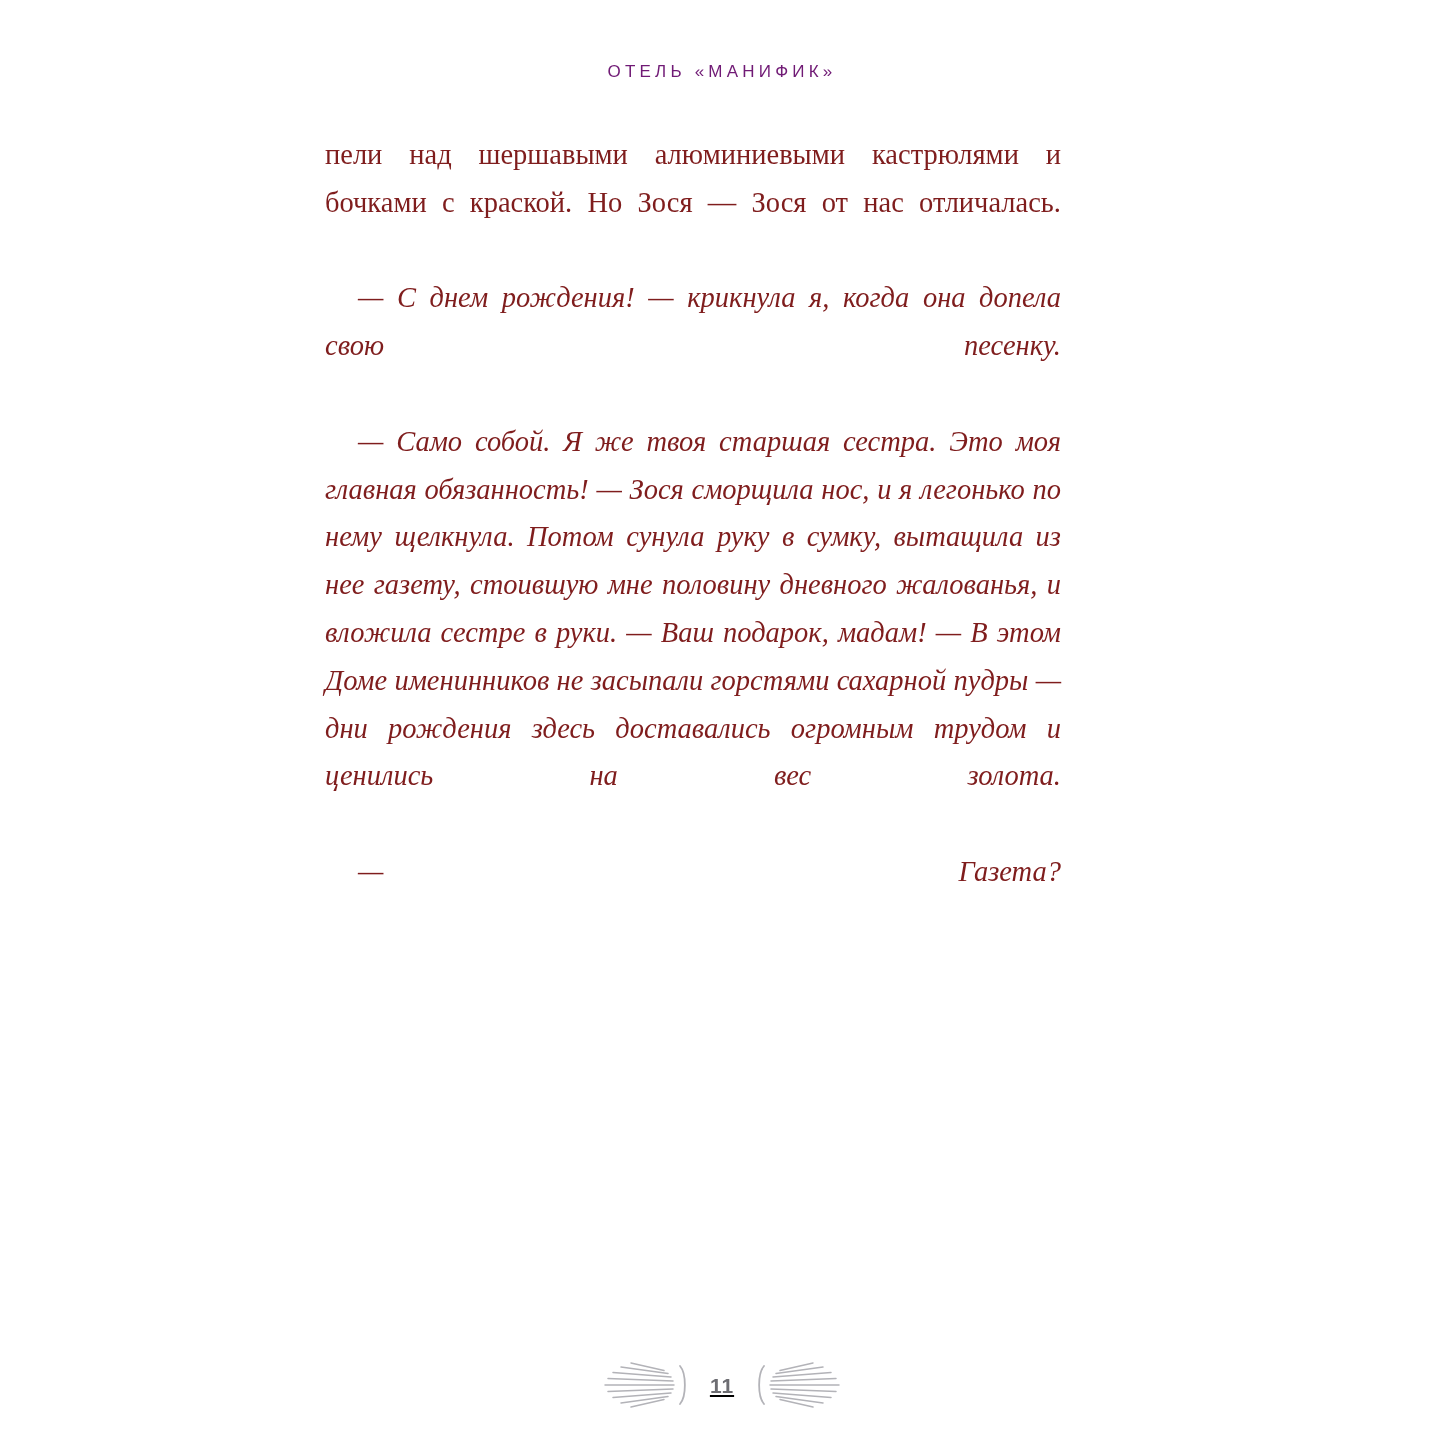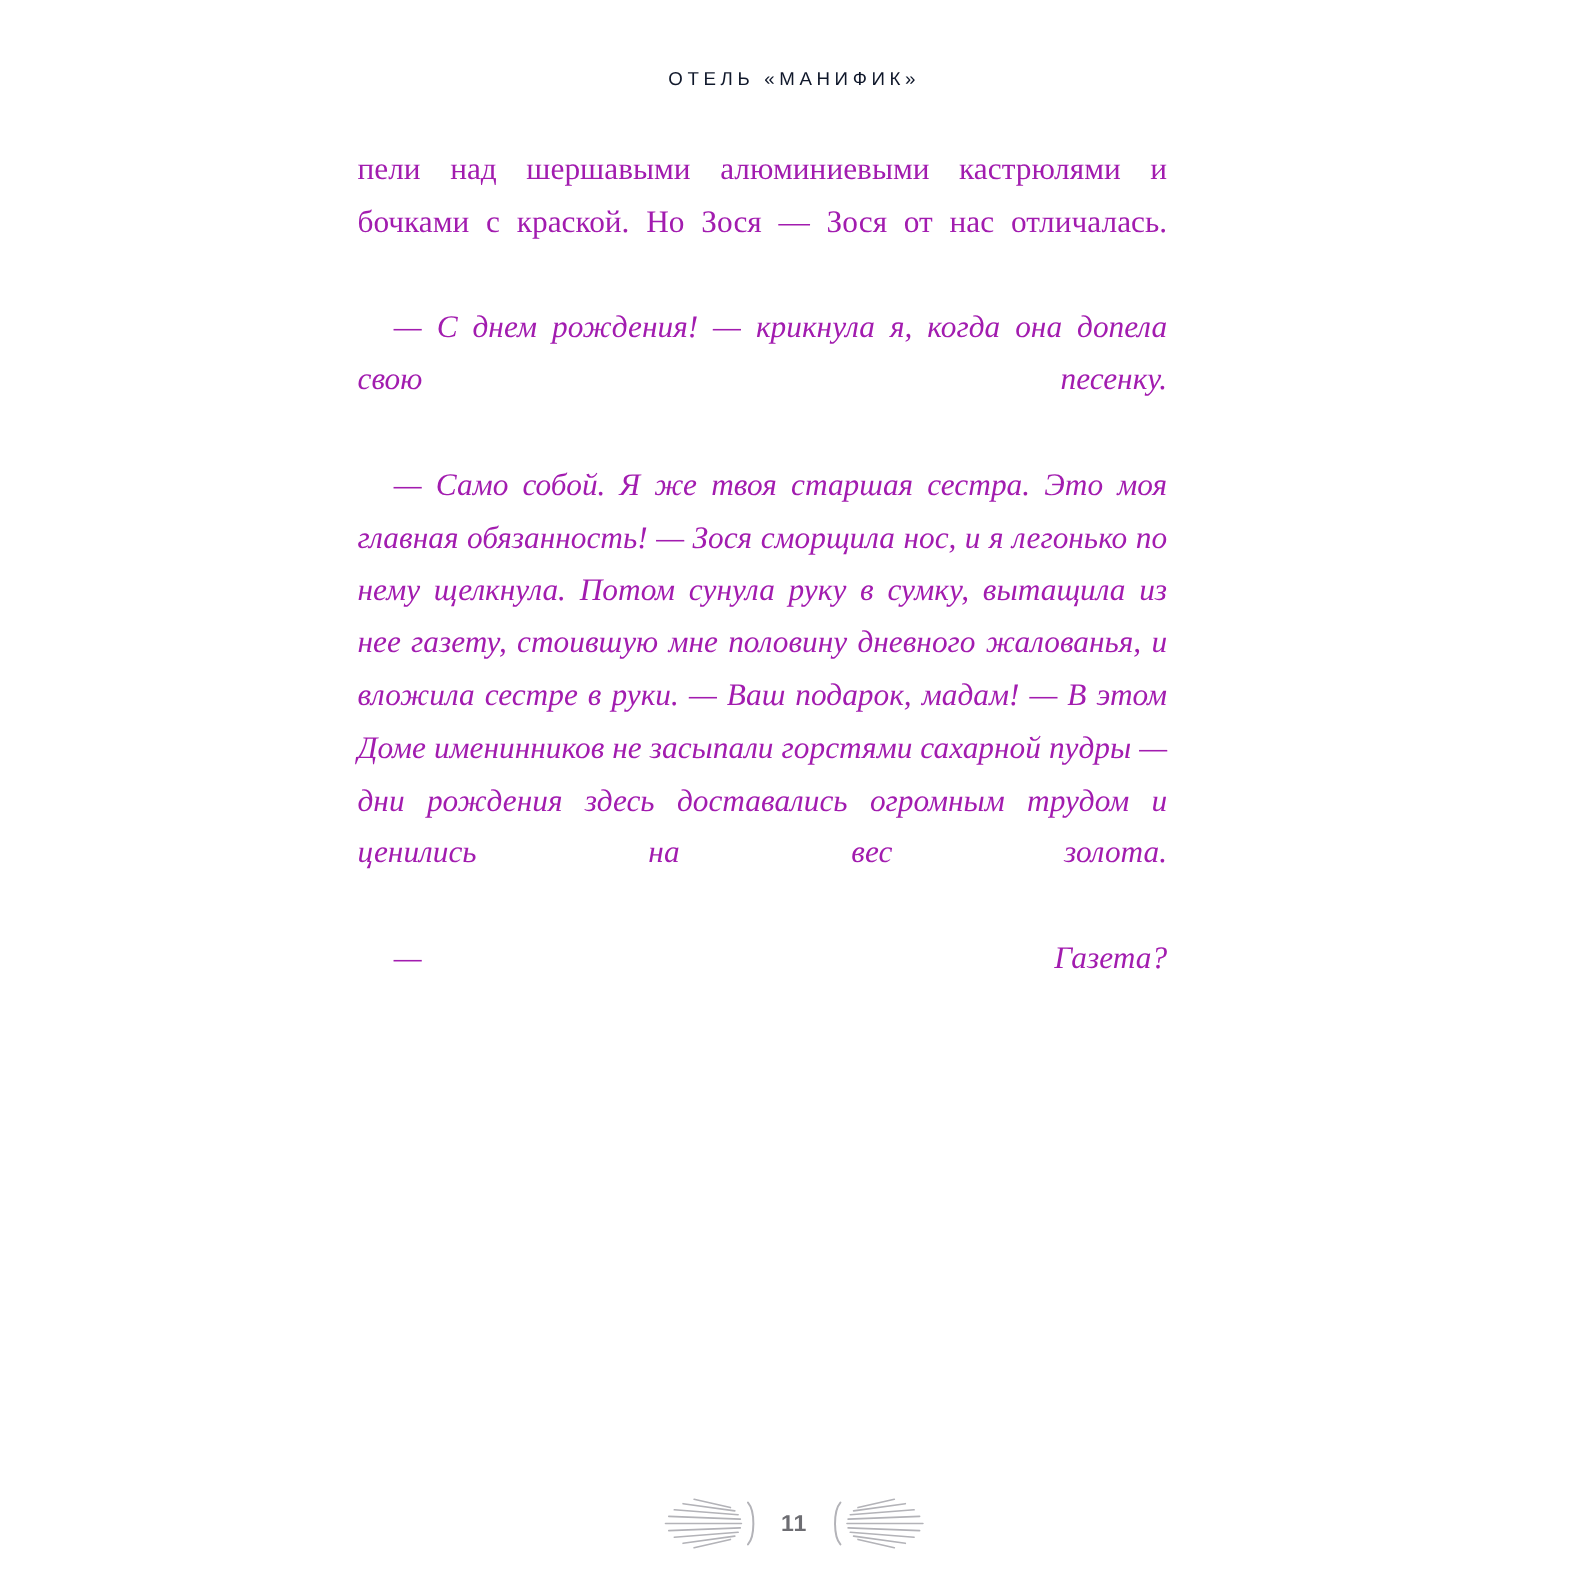--- a/index.html
+++ b/index.html
@@ -25,38 +25,38 @@
     width: 1444px;
     text-align: center;
   }
 
   .running-header-text {
     display: inline-block;
     font-family: "Liberation Sans", "DejaVu Sans", sans-serif;
     font-size: 17px;
     font-weight: 400;
     letter-spacing: 4.2px;
-    color: #0f172a;
+    color: #701a75;
     text-transform: uppercase;
     white-space: pre;
   }
 
   
   .text-block {
     position: absolute;
     top: 131px;
     left: 325px;
     width: 736px;
   }
 
   .para {
     margin: 0;
     font-size: 28.5px;
     line-height: 47.8px;
-    color: #a21caf;
+    color: #7f1d1d;
     text-align: justify;
     text-justify: inter-word;
     hyphens: manual;
     -webkit-hyphens: manual;
   }
 
   
   .para.cont {
     text-indent: 0;
   }
@@ -77,20 +77,21 @@
   
   .folio {
     position: absolute;
     left: 0;
     top: 1358px;
     width: 1444px;
     display: flex;
     align-items: center;
     justify-content: center;
     gap: 17px;
+    text-decoration: underline;
   }
 
   .folio-number {
     font-family: "Liberation Sans", "DejaVu Sans", sans-serif;
     font-size: 21px;
     font-weight: 700;
     color: #6d6d72;
     letter-spacing: 1px;
     line-height: 1;
     min-width: 26px;

